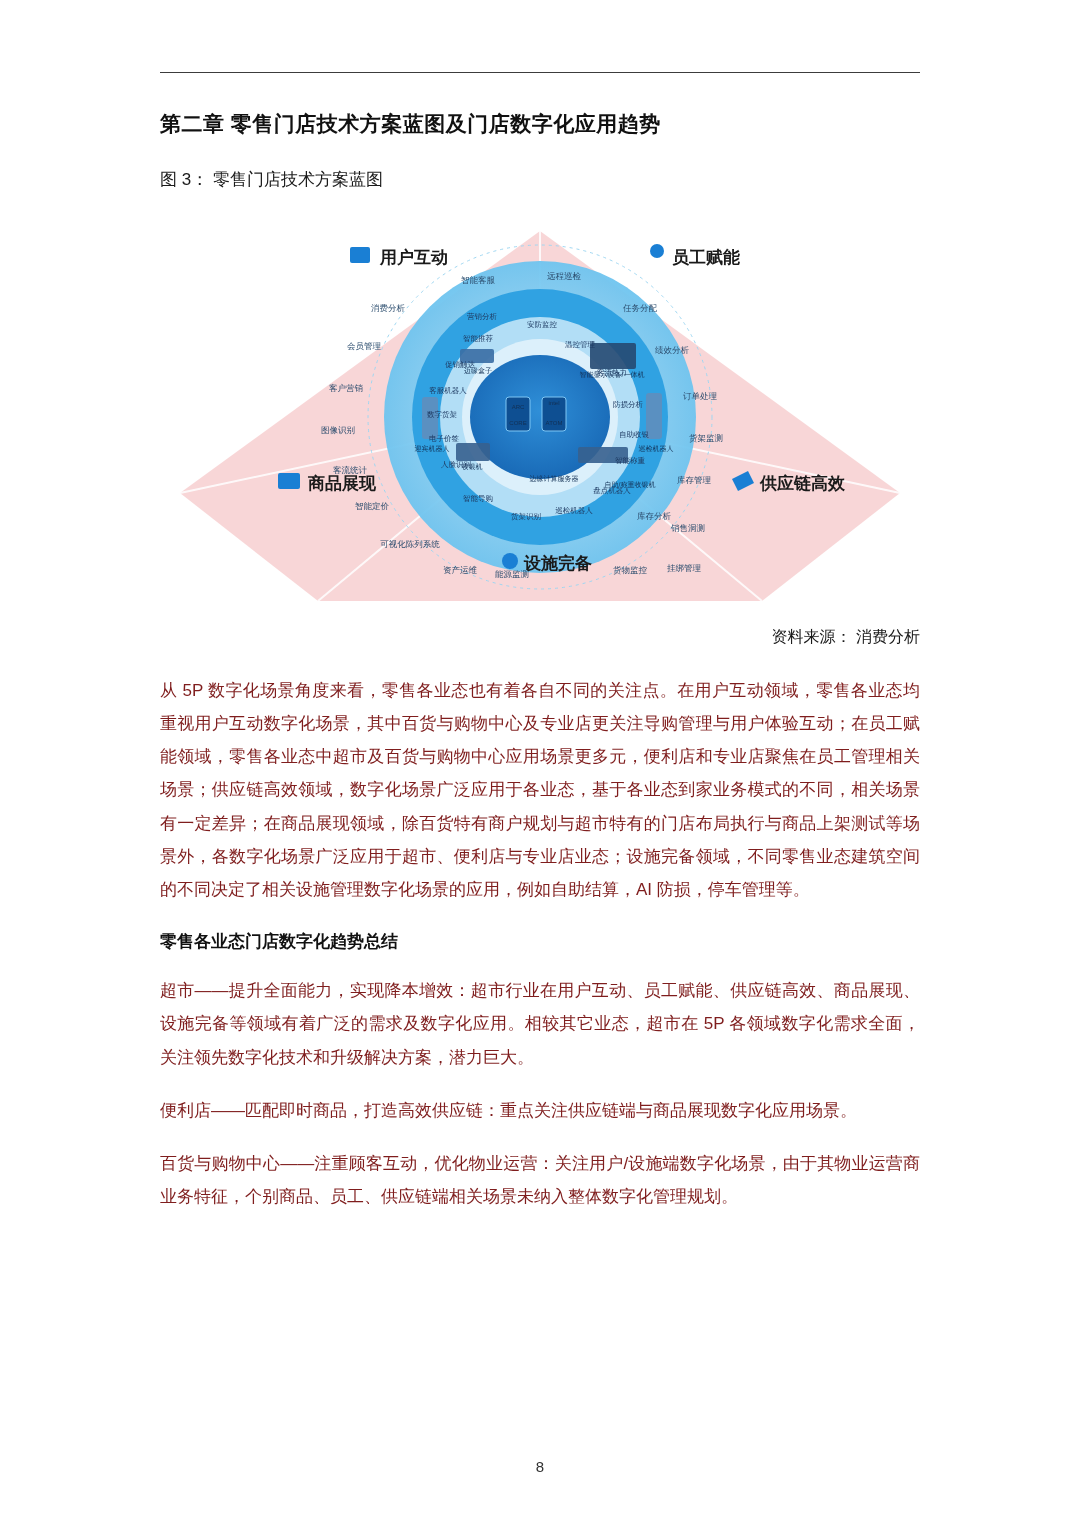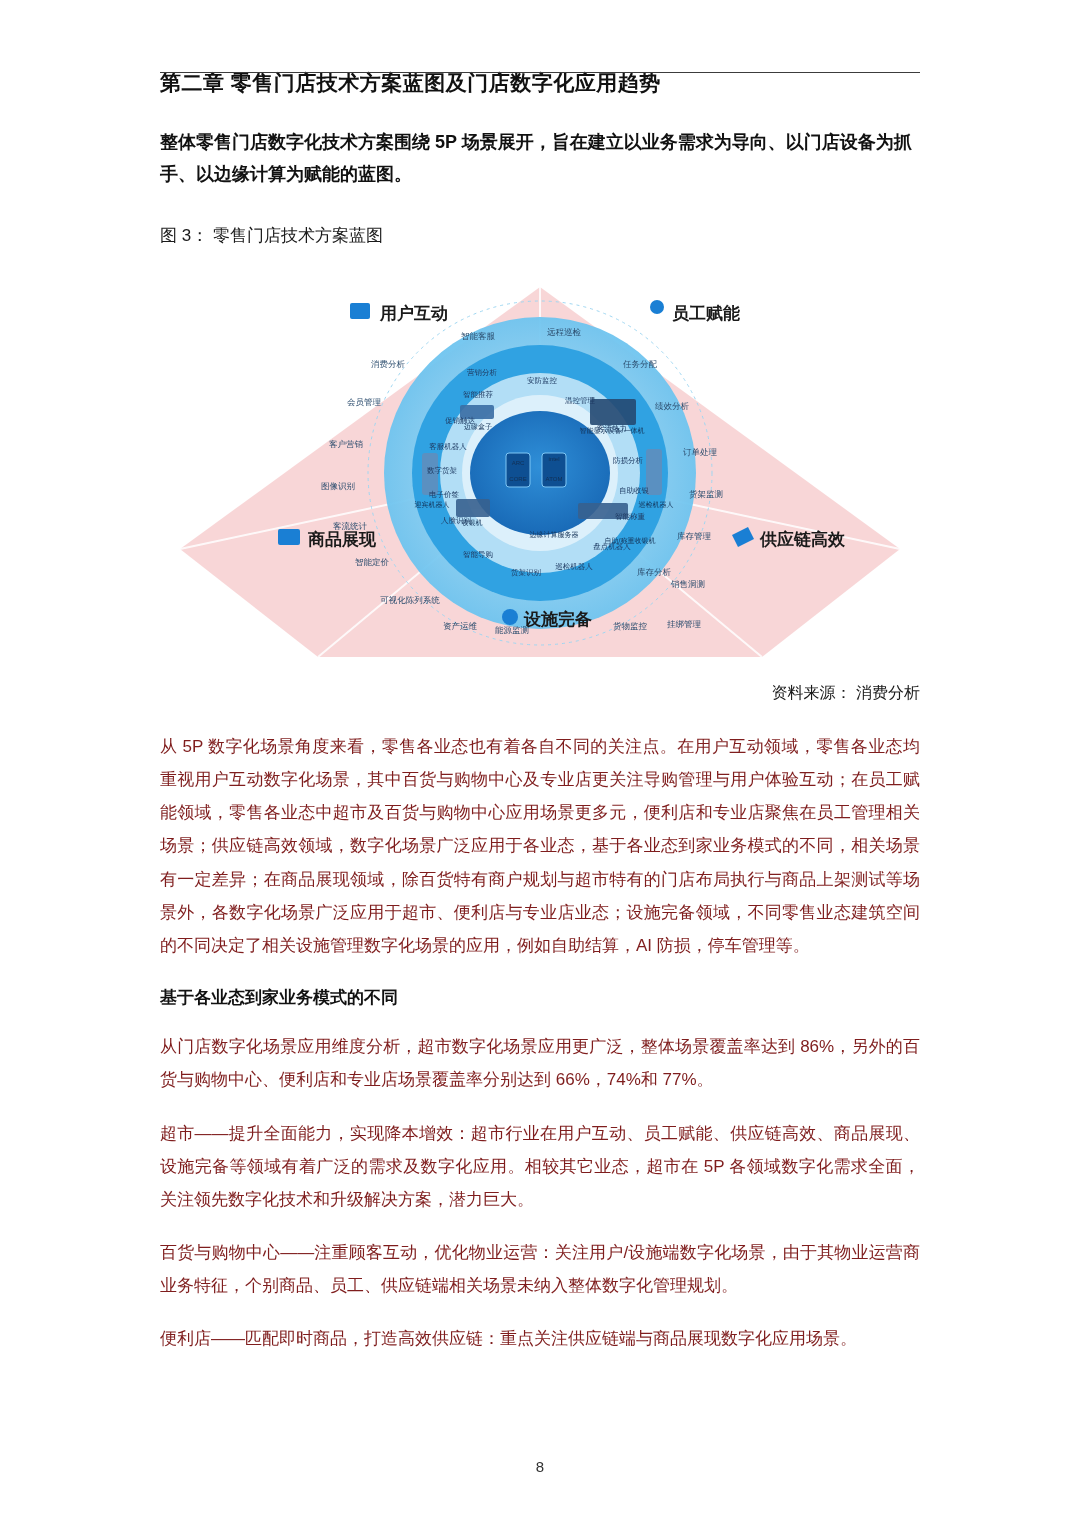--- a/index.html
+++ b/index.html
@@ -23,21 +23,21 @@
   }
   .top-rule {
     position: absolute;
     left: 160px;
     right: 160px;
     top: 72px;
     height: 1px;
     background: #3c3c3c;
   }
   .content {
-    padding-top: 69px;
+    padding-top: 110px;
   }
   h1.chapter {
     font-size: 21px;
     font-weight: bold;
     letter-spacing: 0.5px;
     margin: 0 0 30px 0;
     color: #111;
   }
   p.lead {
     font-size: 18px;
@@ -109,21 +109,20 @@
 </head>
 <body>
 
 <div class="page">
   <div class="top-rule"></div>
 
   <div class="content">
 
     <h1 class="chapter">第二章 零售门店技术方案蓝图及门店数字化应用趋势</h1>
 
-    <p class="lead">整体零售门店数字化技术方案围绕 5P 场景展开，旨在建立以业务需求为导向、以门店设备为抓手、以边缘计算为赋能的蓝图。</p>
 
     <div class="fig-caption">图 3： 零售门店技术方案蓝图</div>
 
     <div class="figure">
       <svg viewBox="0 0 760 420" preserveAspectRatio="xMidYMid meet">
         <defs>
           <radialGradient id="ringGrad" cx="50%" cy="50%" r="50%">
             <stop offset="0%" stop-color="#bfe4f8"></stop>
             <stop offset="100%" stop-color="#6ec4ef"></stop>
           </radialGradient>
@@ -248,23 +247,22 @@
           <rect x="118" y="272" width="22" height="16" rx="2" fill="#1a7fd4"></rect>
           <text x="148" y="288" class="lbl-main">商品展现</text>
         </g>
       </svg>
     </div>
 
     <div class="source">资料来源： 消费分析</div>
 
     <p class="body">从 5P 数字化场景角度来看，零售各业态也有着各自不同的关注点。在用户互动领域，零售各业态均重视用户互动数字化场景，其中百货与购物中心及专业店更关注导购管理与用户体验互动；在员工赋能领域，零售各业态中超市及百货与购物中心应用场景更多元，便利店和专业店聚焦在员工管理相关场景；供应链高效领域，数字化场景广泛应用于各业态，基于各业态到家业务模式的不同，相关场景有一定差异；在商品展现领域，除百货特有商户规划与超市特有的门店布局执行与商品上架测试等场景外，各数字化场景广泛应用于超市、便利店与专业店业态；设施完备领域，不同零售业态建筑空间的不同决定了相关设施管理数字化场景的应用，例如自助结算，AI 防损，停车管理等。</p>
 
-    <p class="subhead">基于各业态到家业务模式的不同</p>
-
-    <p class="body">从门店数字化场景应用维度分析，超市数字化场景应用更广泛，整体场景覆盖率达到 86%，另外的百货与购物中心、便利店和专业店场景覆盖率分别达到 66%，74%和 77%。</p>
+    <p class="subhead">零售各业态门店数字化趋势总结</p>
+
     <p class="body">超市——提升全面能力，实现降本增效：超市行业在用户互动、员工赋能、供应链高效、商品展现、设施完备等领域有着广泛的需求及数字化应用。相较其它业态，超市在 5P 各领域数字化需求全面，关注领先数字化技术和升级解决方案，潜力巨大。</p>
+    <p class="body">便利店——匹配即时商品，打造高效供应链：重点关注供应链端与商品展现数字化应用场景。</p>
     <p class="body">百货与购物中心——注重顾客互动，优化物业运营：关注用户/设施端数字化场景，由于其物业运营商业务特征，个别商品、员工、供应链端相关场景未纳入整体数字化管理规划。</p>
-    <p class="body">便利店——匹配即时商品，打造高效供应链：重点关注供应链端与商品展现数字化应用场景。</p>
 
   </div>
 
   <div class="page-number">8</div>
 </div>
 
 </body></html>

